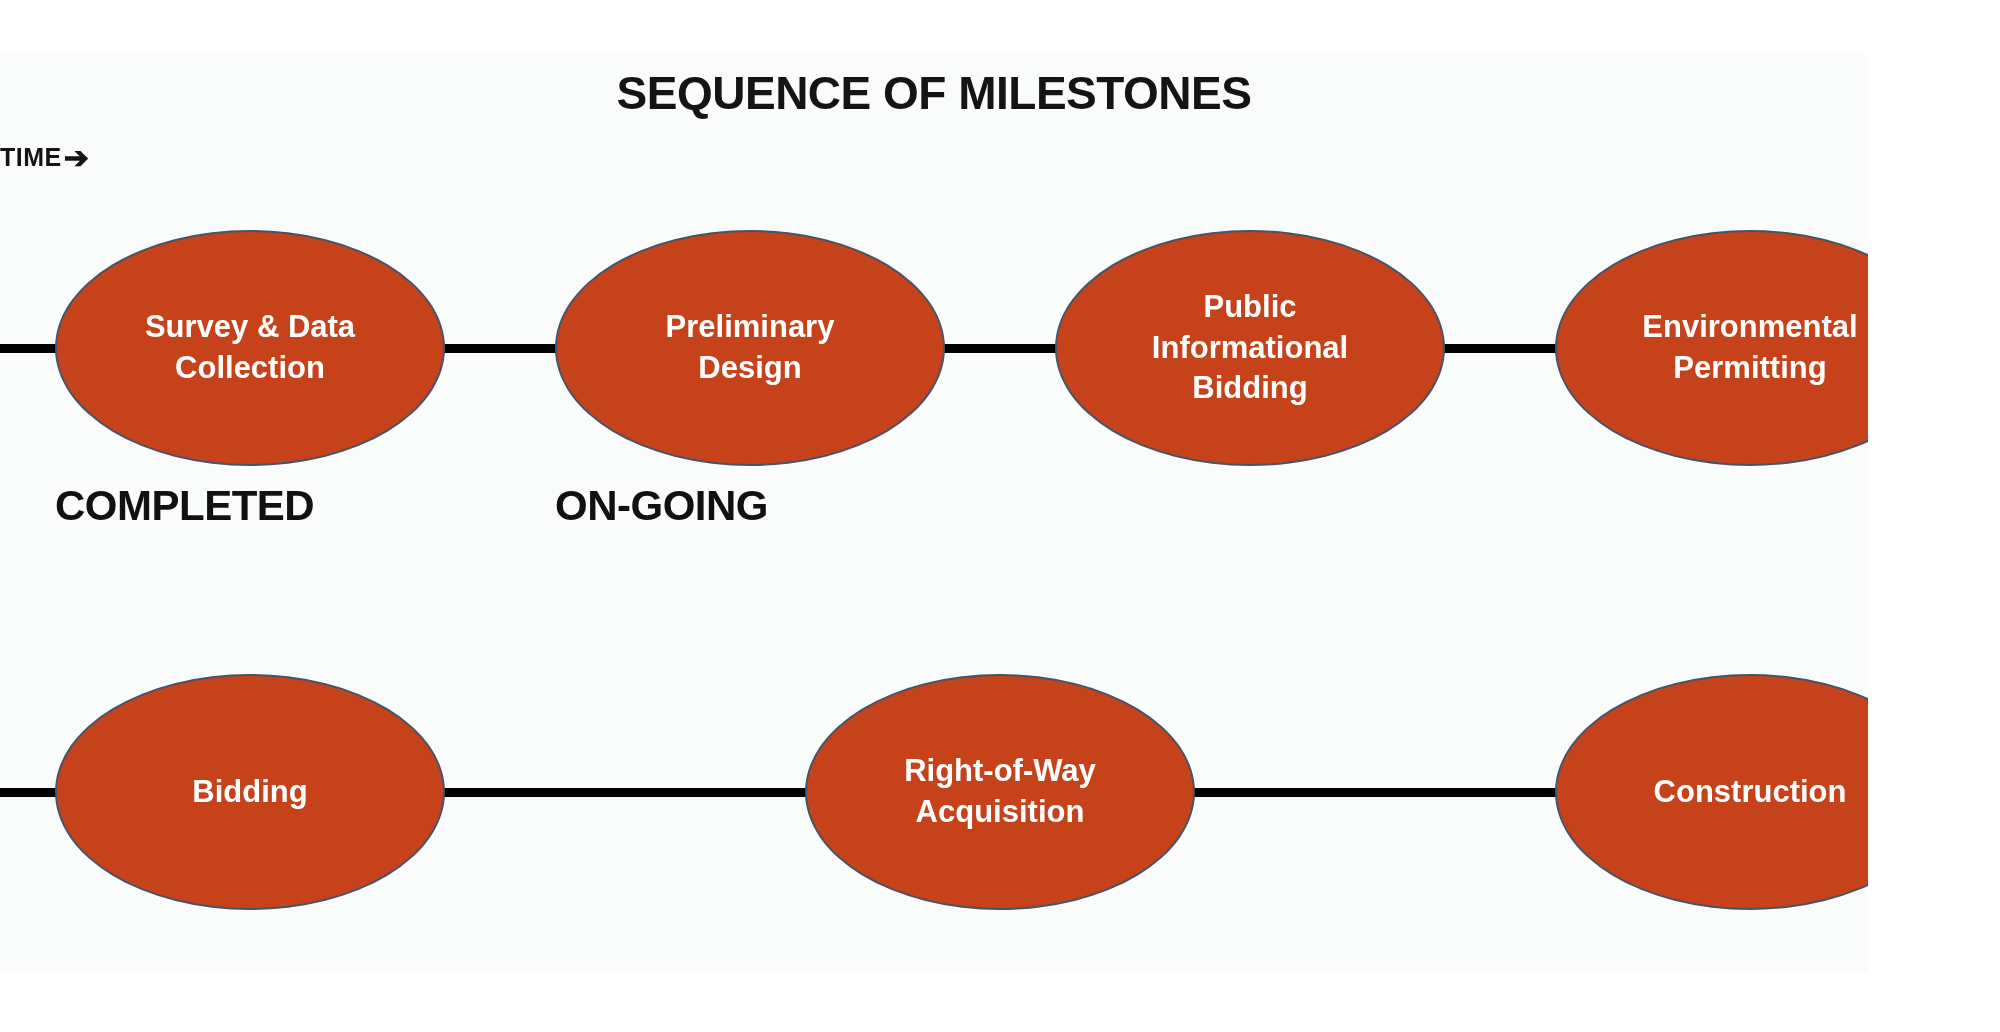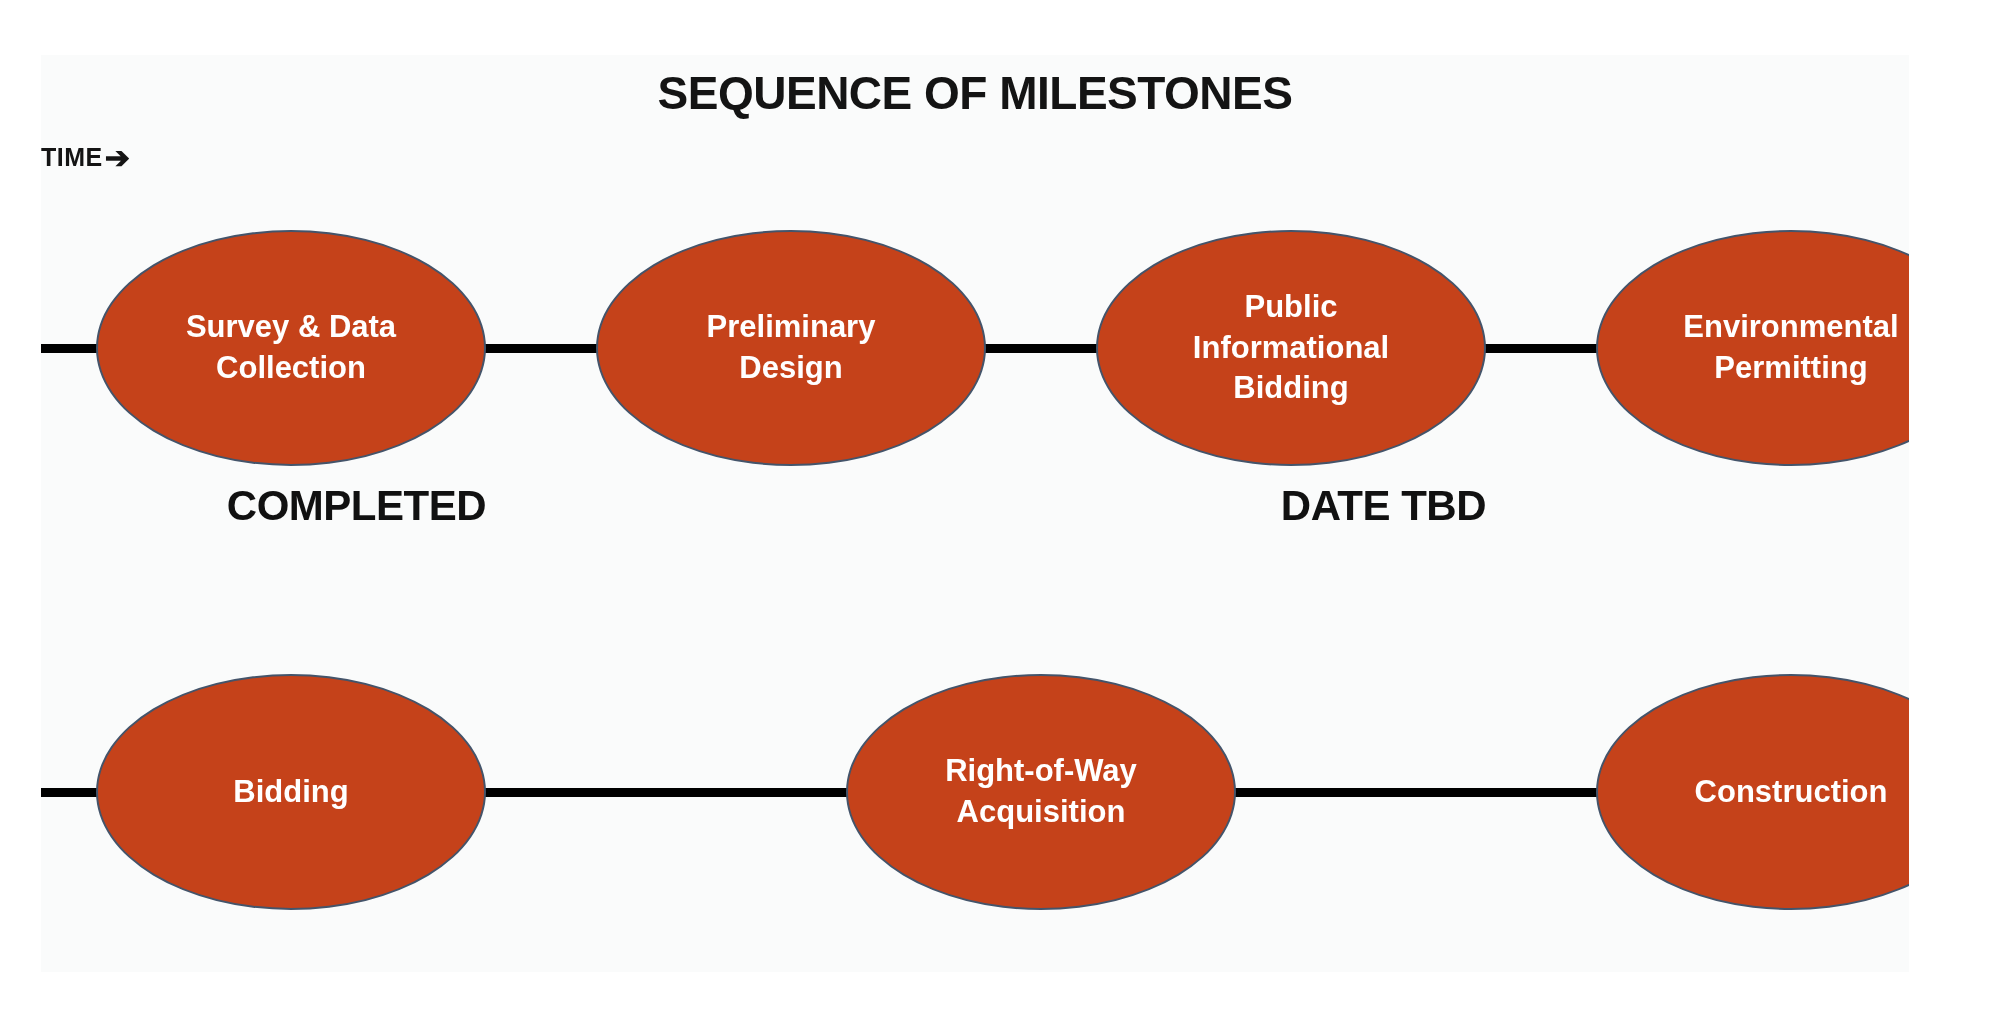--- a/index.html
+++ b/index.html
@@ -7,21 +7,20 @@
     padding: 0;
     background: #ffffff;
   }
   .canvas {
     position: relative;
     width: 1868px;
     height: 1032px;
     background: #ffffff;
     overflow: hidden;
     font-family: "Liberation Sans", sans-serif;
-    margin-left: 41px;
   }
   .band {
     position: absolute;
     left: 0;
     top: 55px;
     width: 100%;
     height: 917px;
     background: #fafbfb;
   }
   .title {
@@ -108,21 +107,21 @@
     color: #ffffff;
     font-size: 31px;
     font-weight: bold;
     line-height: 1.32;
   }
   .status {
     position: absolute;
     left: 0;
     top: 252px;
     width: 390px;
-    text-align: right;
+    text-align: left;
     font-size: 42px;
     font-weight: bold;
     letter-spacing: -0.5px;
     color: #111111;
     white-space: nowrap;
   }
 </style>
 </head>
 <body>
 
@@ -144,27 +143,27 @@
         <div class="ellipse">
           <span class="ellipse-label">Survey &amp; Data Collection</span>
         </div>
         <div class="status">COMPLETED</div>
       </div>
 
       <div class="milestone">
         <div class="ellipse">
           <span class="ellipse-label">Preliminary Design</span>
         </div>
+        <div class="status">ON-GOING</div>
       </div>
 
       <div class="milestone">
         <div class="ellipse">
           <span class="ellipse-label">Public Informational Bidding</span>
         </div>
-        <div class="status">DATE TBD</div>
       </div>
 
       <div class="milestone">
         <div class="ellipse">
           <span class="ellipse-label">Environmental Permitting</span>
         </div>
         <div class="status"></div>
       </div>
 
     </div>

